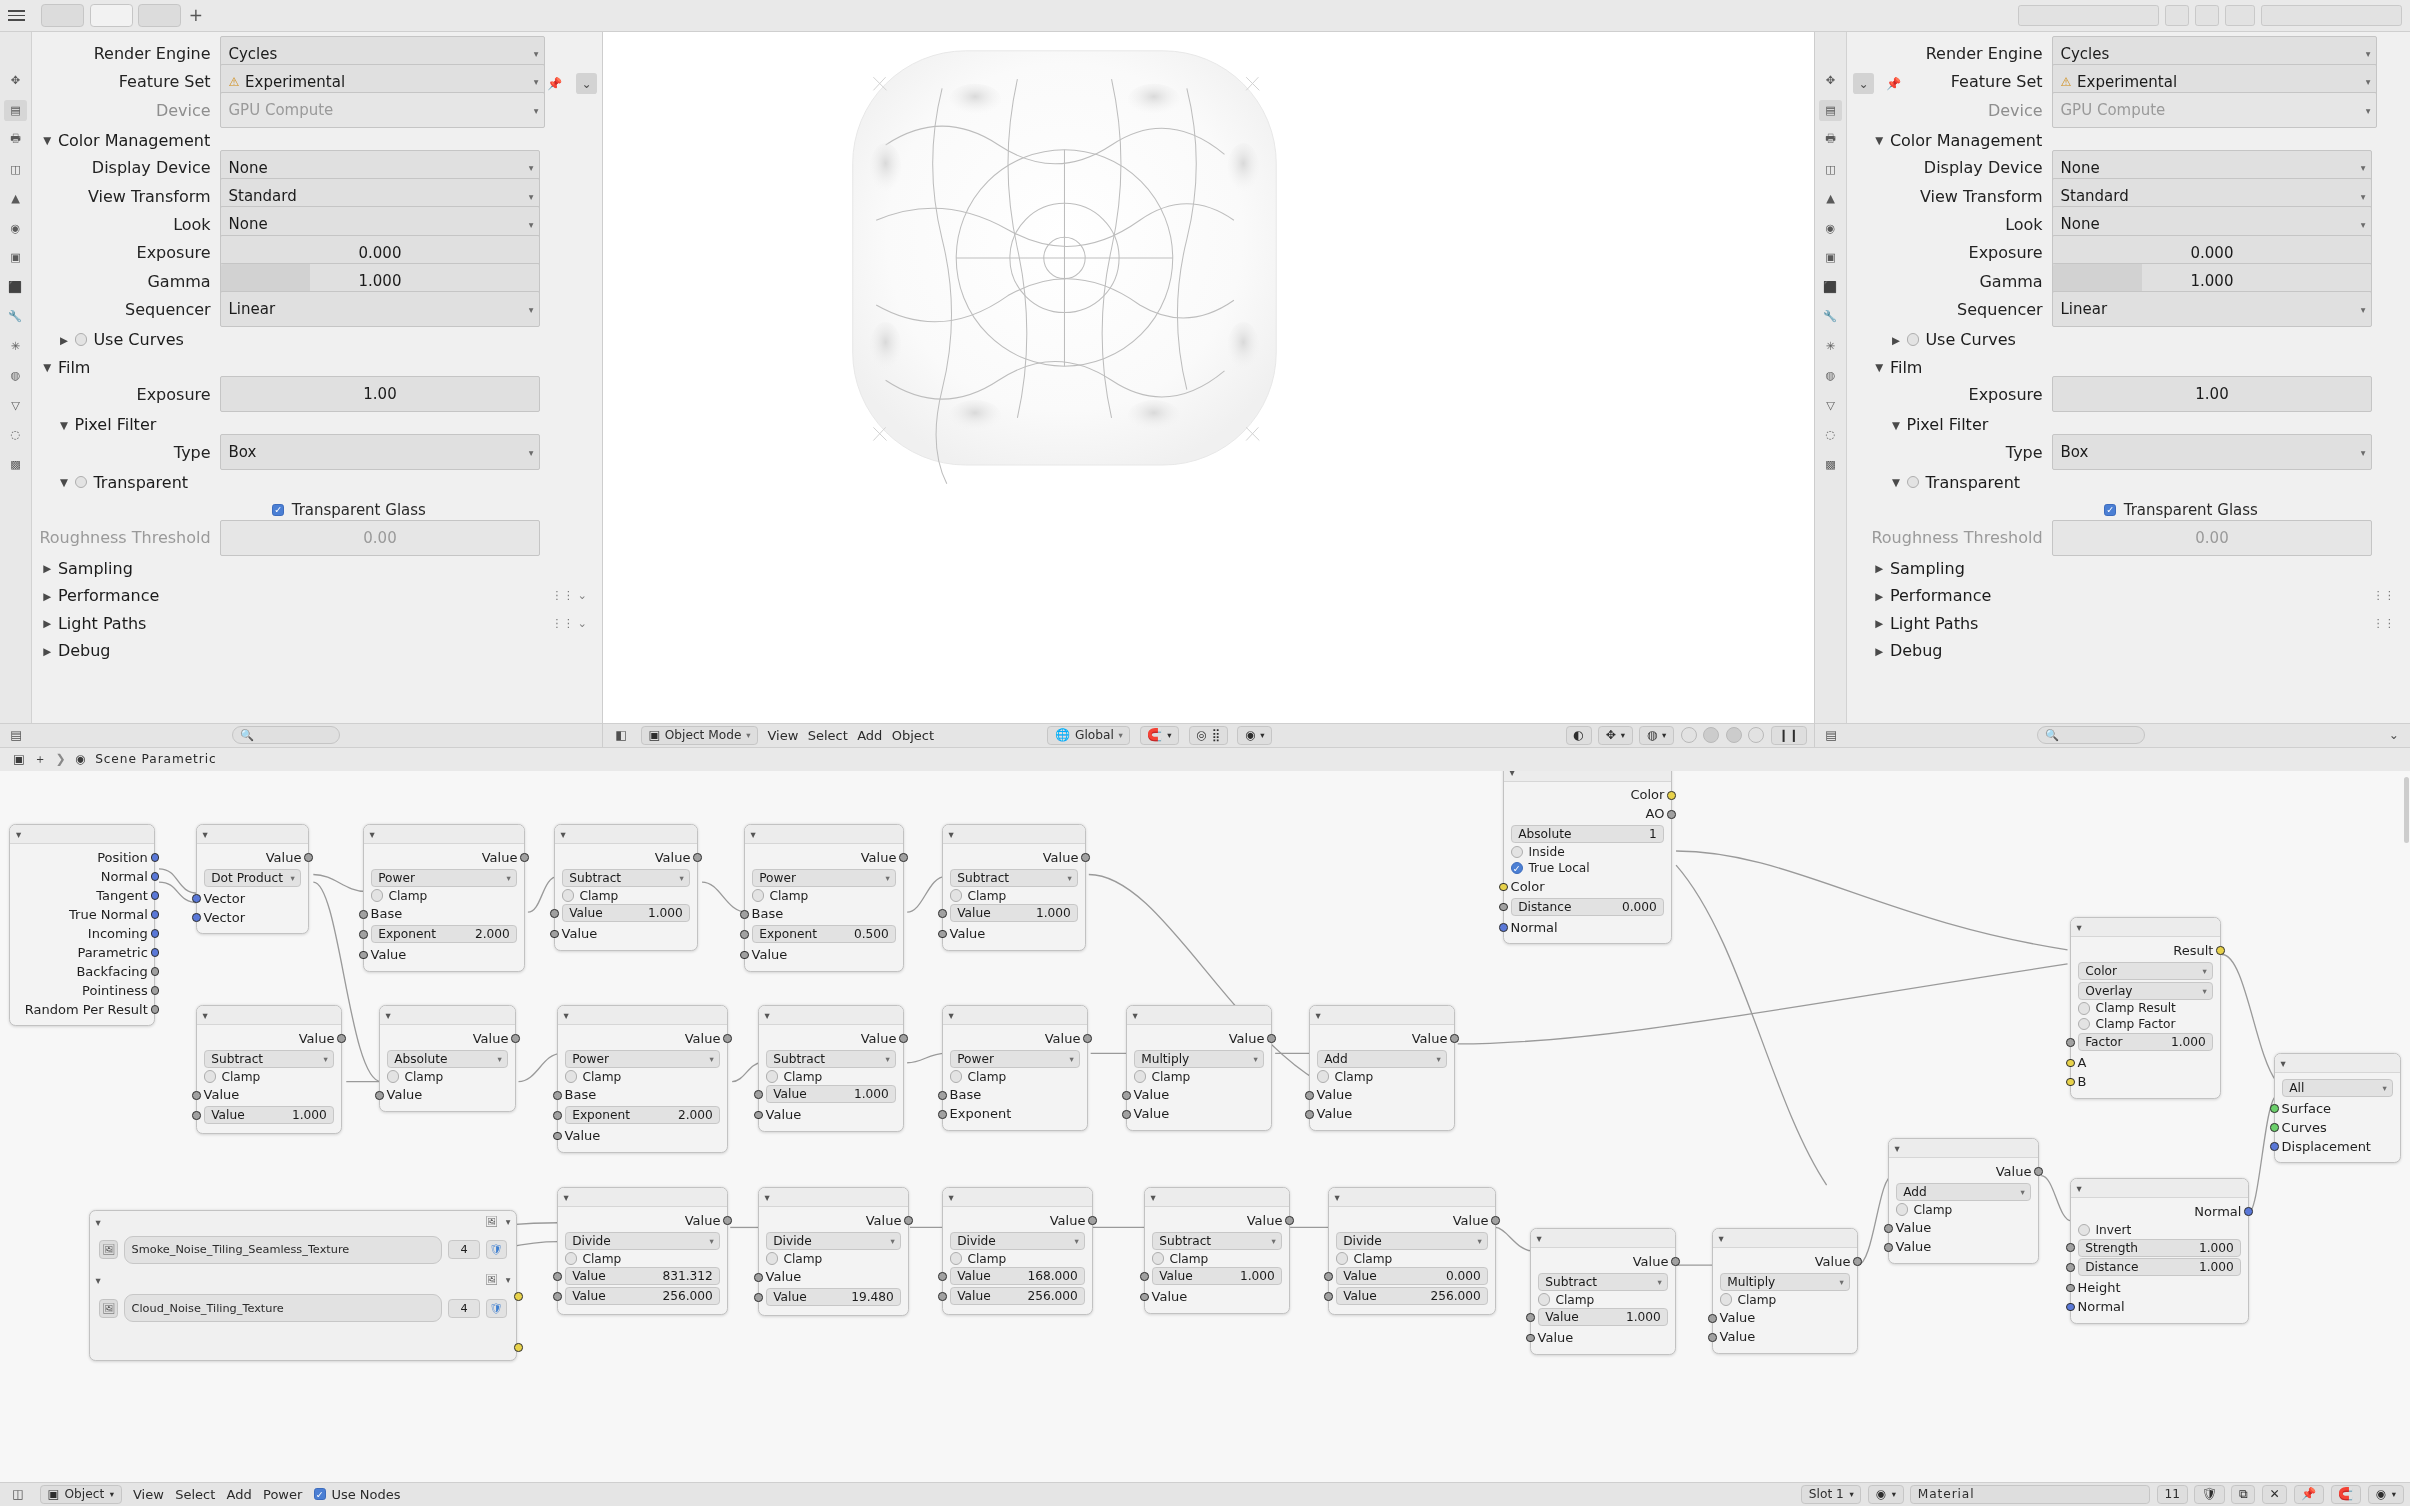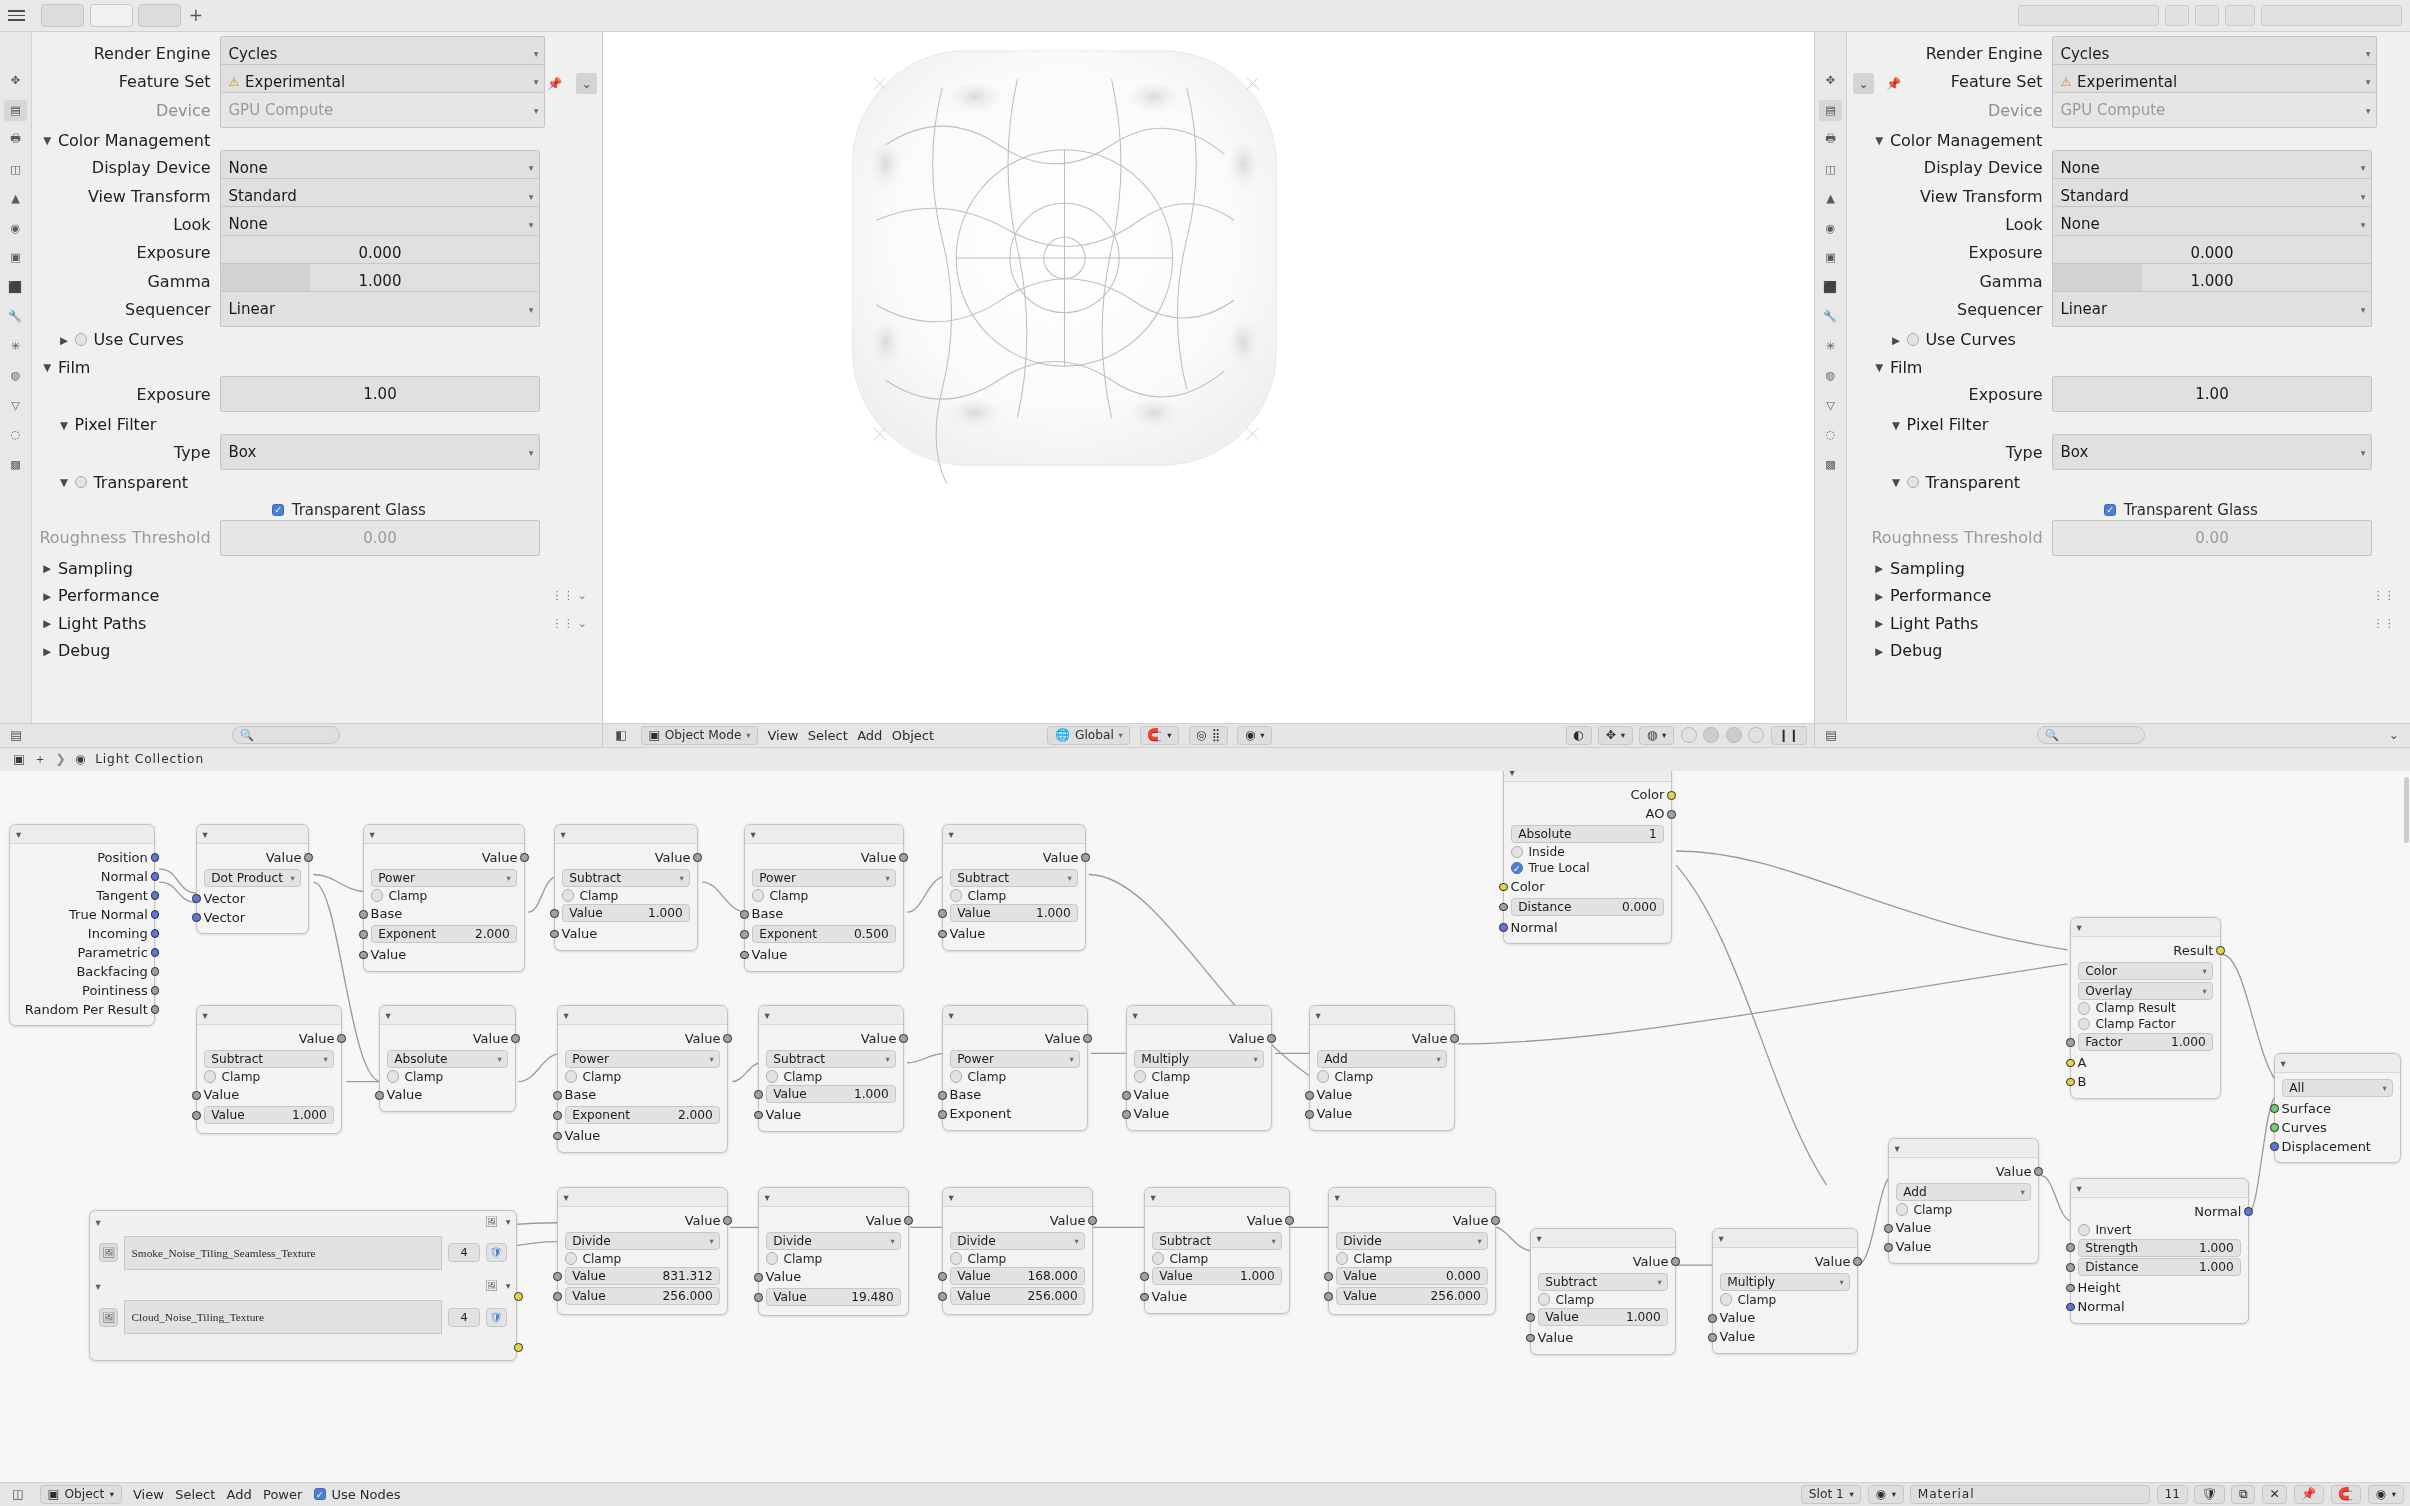--- a/index.html
+++ b/index.html
@@ -134,22 +134,22 @@
   }
   .sock.out { right: -11.3px; }
   .sock.in { left: -11.3px; }
   .s-gray { background: #a1a1a1; }
   .s-yellow { background: #e8d24a; }
   .s-blue { background: #5a78d8; }
   .s-green { background: #6bd06b; }
   .imgrow { display:flex; align-items:center; gap:5.6px; margin: 3.8px 0; }
   .imgbadge { width: 19px; height: 19px; border-radius: 3.8px; background: #dcdcdc; border: 0.9px solid #c3c3c3; display:flex; align-items:center; justify-content:center; font-size:10.4px; color:#555;}
   .imgname {
-    flex: 1; height: 34px; background: #e2e2e2; border: 0.9px solid #c7c7c7; border-radius: 0;
-    display:flex; align-items:center; padding: 0 6.6px; font-size: 11.3px; color: #2a2a2a; overflow:hidden; white-space:nowrap;font-family:Liberation Serif, serif;
+    flex: 1; height: 28px; background: #e2e2e2; border: 0.9px solid #c7c7c7; border-radius: 9px;
+    display:flex; align-items:center; padding: 0 6.6px; font-size: 11.3px; color: #2a2a2a; overflow:hidden; white-space:nowrap;
   }
   .imgcount { width: 32px; height: 19px; background:#e2e2e2; border:0.9px solid #c7c7c7; border-radius:3.8px; display:flex; align-items:center; justify-content:center; font-size:11.3px;}
   .shieldbtn { width: 21px; height: 19px; border-radius: 3.8px; background:#e2e2e2; border:0.9px solid #c7c7c7; display:flex; align-items:center; justify-content:center; font-size:10.4px; color:#3f7fd0;}
   .nodeframe-hd { height: 21px; display:flex; align-items:center; padding: 0 5.6px; gap:7.5px; font-size: 10.4px; color: #5a5a5a;}
 
   .node-footer {
     position: absolute; left: 0; right: 0; bottom: 0; height: 24.5px; background: #e5e5e5;
     border-top: 0.9px solid #cfcfcf; display: flex; align-items: center; gap: 11.3px; padding: 0 7.5px;
     font-size: 13px; color: #2b2b2b;
   }
@@ -602,21 +602,21 @@
     </div>
     <div class="icon-btn" style="margin-left:auto">⌄</div>
   </div>
 </div>
 
 <div id="crumb">
   <span>▣</span>
   <span>＋</span>
   <span style="color:#8a8a8a">❯</span>
   <span>◉</span>
-  <span style="color:#2b2b2b;letter-spacing:0.9px">Light Collection</span>
+  <span style="color:#2b2b2b;letter-spacing:0.9px">Scene Parametric</span>
 </div>
 
 <div id="nodes">
   <svg id="node-links" width="2411" height="735" viewBox="0 0 2560 781">
     <g fill="none" stroke="#9a9a9a" stroke-width="1.4">
       <path d="M168 104 C 190 104, 186 130, 210 130"></path>
       <path d="M168 118 C 190 118, 186 140, 210 140"></path>
       <path d="M332 110 C 355 110, 365 128, 388 128"></path>
       <path d="M332 118 C 360 118, 370 330, 404 330"></path>
       <path d="M560 150 C 575 150, 575 112, 592 112"></path>

